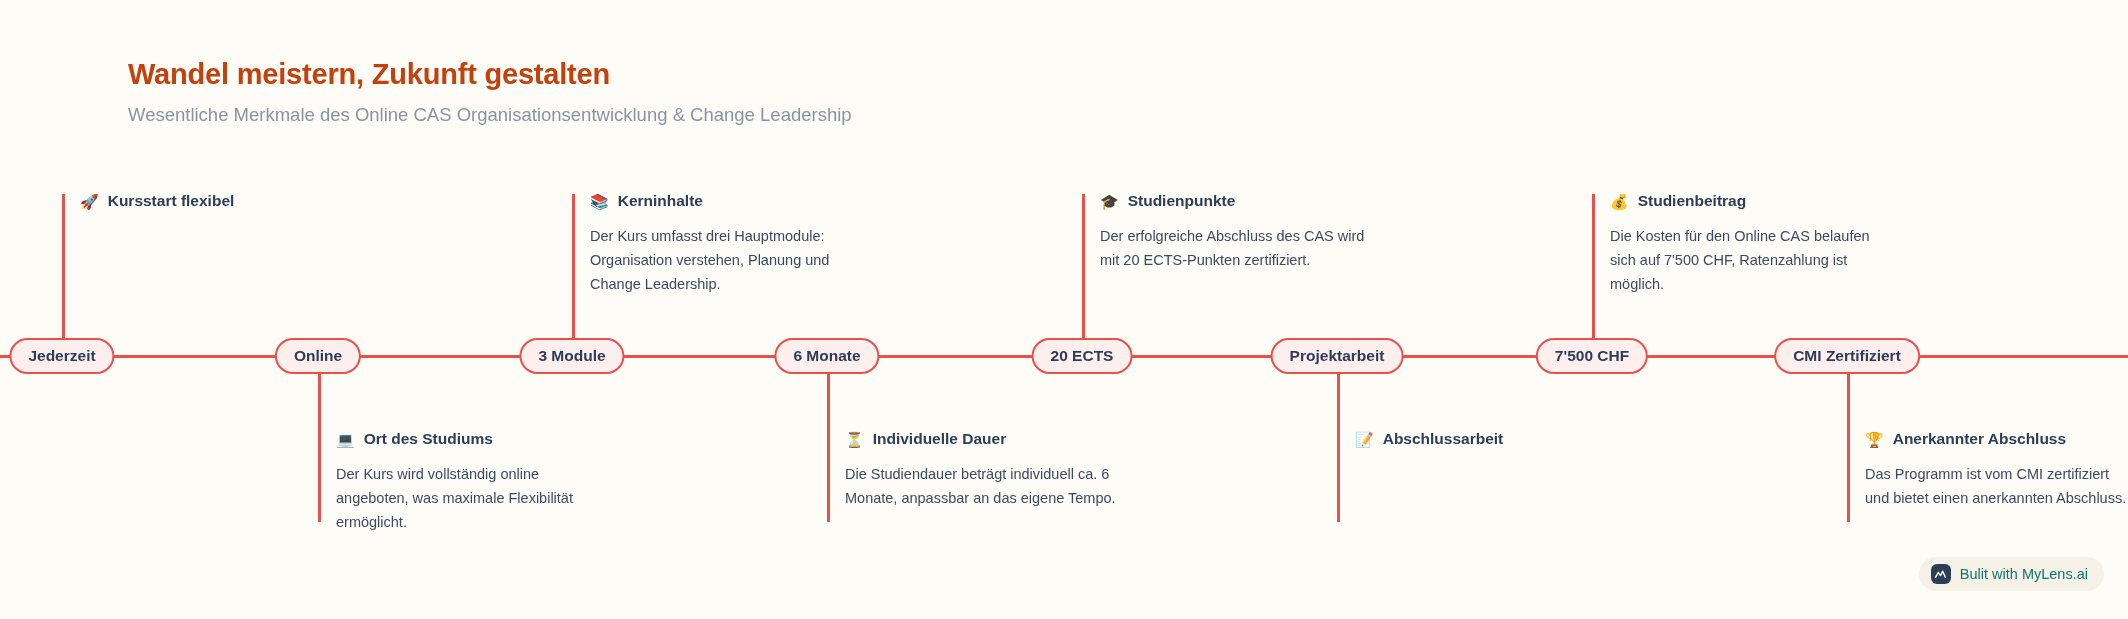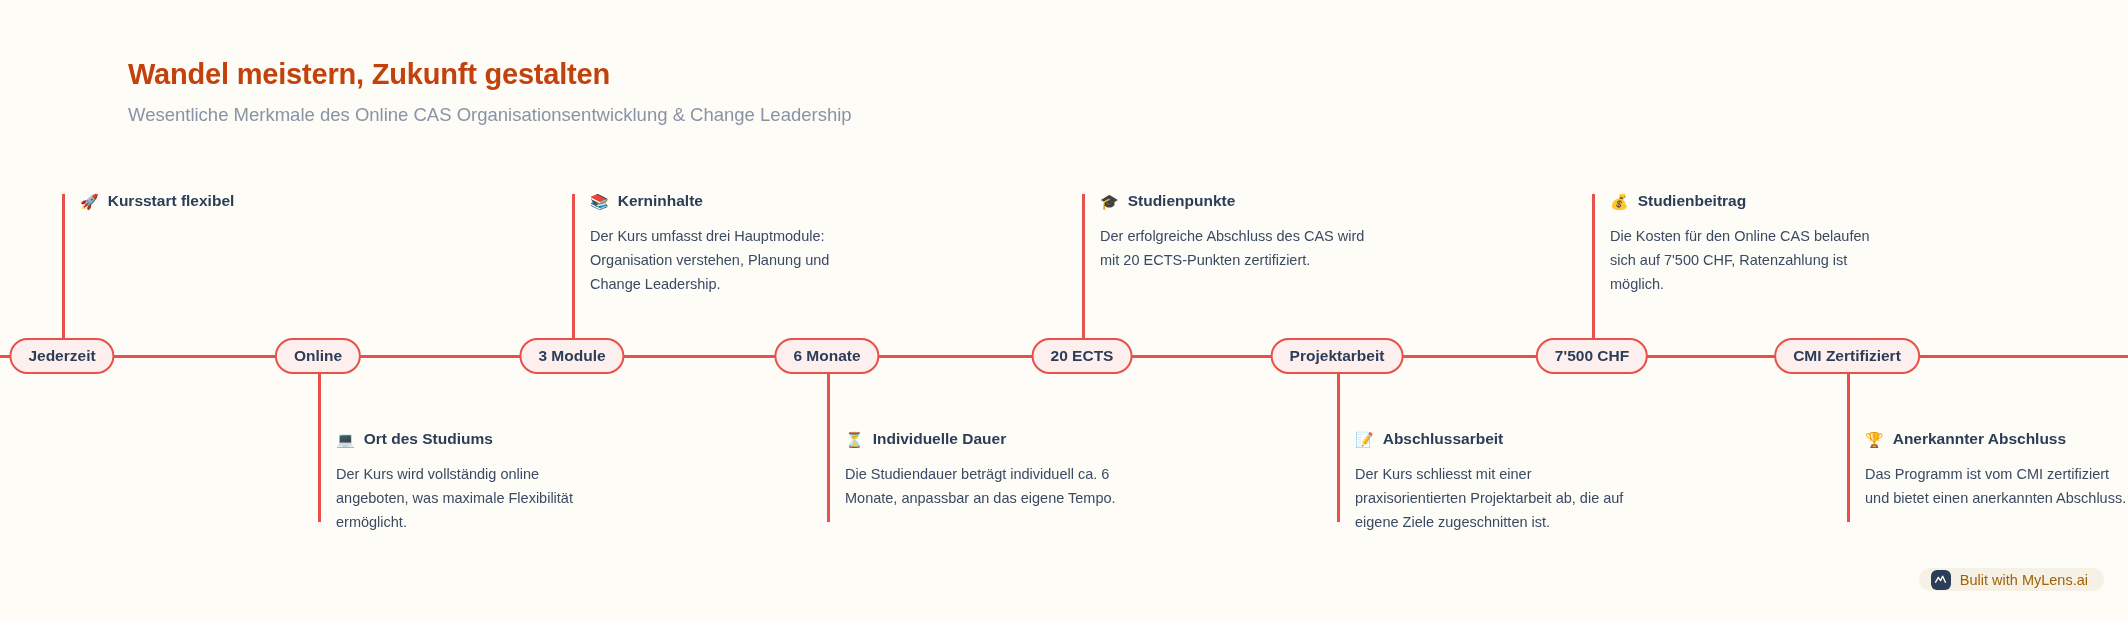--- a/index.html
+++ b/index.html
@@ -119,27 +119,27 @@
   }
 
   
   .badge {
     position: absolute;
     right: 24px;
     bottom: 28px;
     display: flex;
     align-items: center;
     gap: 9px;
-    height: 23px;
+    height: 34px;
     padding: 0 16px 0 12px;
     background: #F5F1E6;
     border-radius: 17px;
     font-size: 14.5px;
     font-weight: 500;
-    color: #a16207;
+    color: #0f766e;
     white-space: nowrap;
   }
 
   .badge-mark {
     width: 20px;
     height: 20px;
     border-radius: 6px;
     background: #2C3D57;
     display: flex;
     align-items: center;
@@ -202,21 +202,20 @@
           <span class="card-emoji">🎓</span>
           <span>Studienpunkte</span>
         </div>
         <div class="card-body">Der erfolgreiche Abschluss des CAS wird mit 20 ECTS-Punkten zertifiziert.</div>
       </div>
       <div class="card bottom" style="left: 1337px;">
         <div class="card-title">
           <span class="card-emoji">📝</span>
           <span>Abschlussarbeit</span>
         </div>
-        <div class="card-body">Der Kurs schliesst mit einer praxisorientierten Projektarbeit ab, die auf eigene Ziele zugeschnitten ist.</div>
       </div>
       <div class="card top" style="left: 1592px;">
         <div class="card-title">
           <span class="card-emoji">💰</span>
           <span>Studienbeitrag</span>
         </div>
         <div class="card-body">Die Kosten für den Online CAS belaufen sich auf 7'500 CHF, Ratenzahlung ist möglich.</div>
       </div>
       <div class="card bottom" style="left: 1847px;">
         <div class="card-title">

